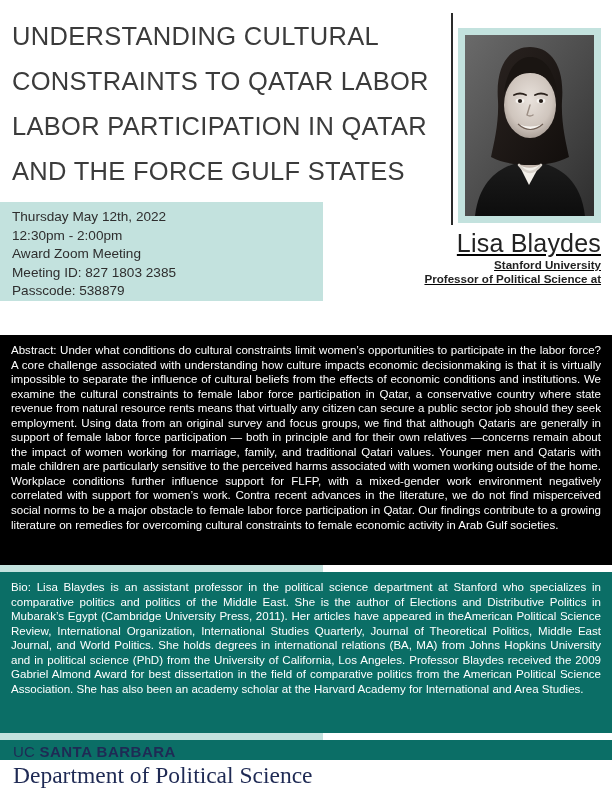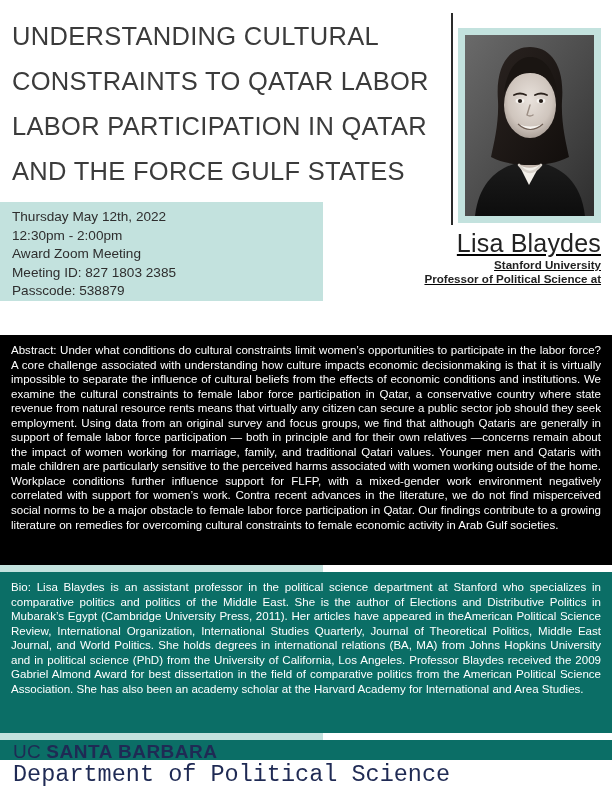--- a/index.html
+++ b/index.html
@@ -155,29 +155,29 @@
   #divider-bottom { top: 733px; }
 
   
   .footer {
     position: absolute;
     left: 13px;
     top: 744px;
   }
   .uc-line {
     color: #1f2a54;
-    font-size: 19px;
+    font-size: 15px;
     letter-spacing: 0.2px;
     line-height: 16px;
     white-space: nowrap;
   }
   .uc-line .uc { font-weight: 400; }
   .uc-line .sb { font-weight: bold; letter-spacing: 0.5px; }
   .dept-line {
-    font-family: Liberation Mono, monospace;
+    font-family: Liberation Serif, serif;
     color: #1f2a54;
     font-size: 23.5px;
     line-height: 28px;
     white-space: nowrap;
     margin-top: 1px;
   }
 </style>
 </head>
 <body>
 

